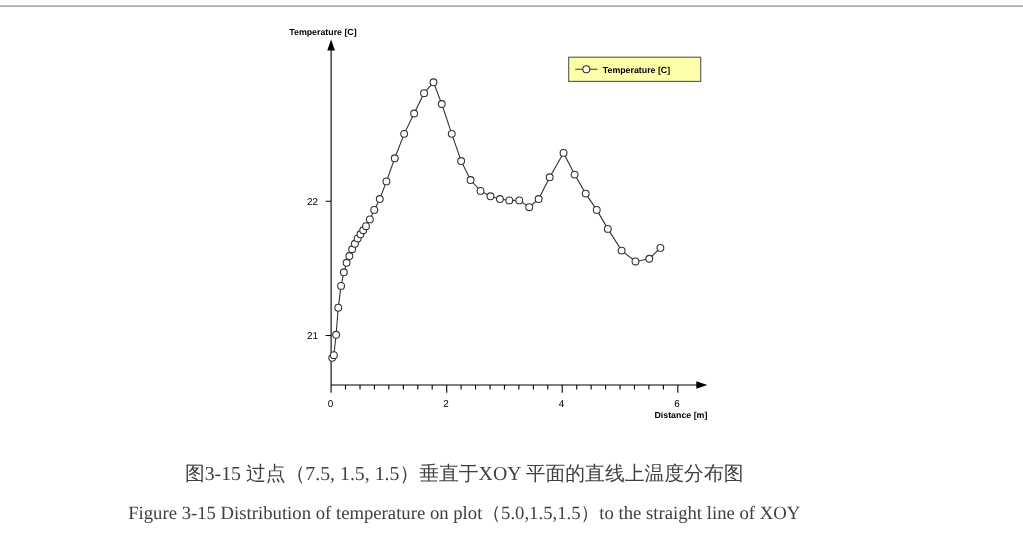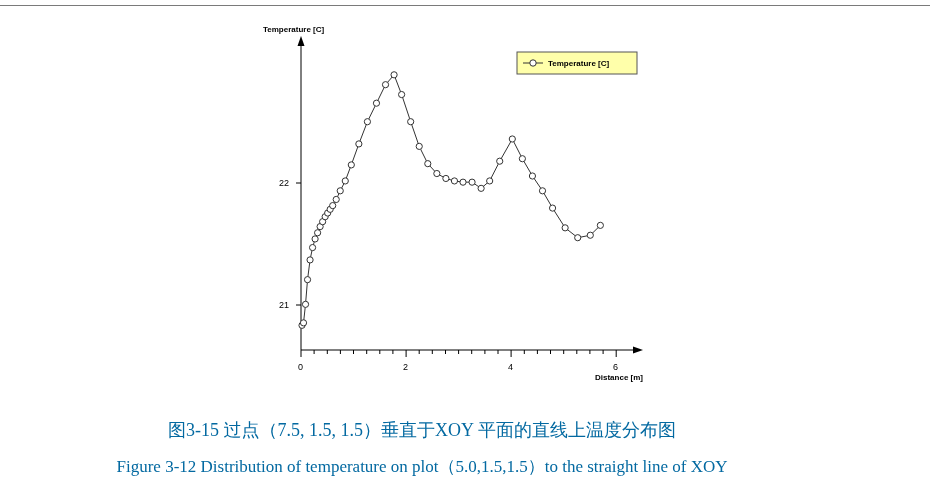--- a/index.html
+++ b/index.html
@@ -53,21 +53,21 @@
     font-family: "Liberation Sans", sans-serif;
     font-size: 8px;
     font-weight: bold;
     fill: #000000;
   }
   .caption {
     position: absolute;
     width: 844px;
     text-align: center;
     font-family: "Liberation Serif", serif;
-    color: #0369a1;
+    color: #404040;
   }
   #caption-cn {
     top: 418px;
     font-size: 18px;
   }
   #caption-en {
     top: 455px;
     font-size: 17px;
   }
 </style>
@@ -189,15 +189,15 @@
         <g>
           <line x1="268" y1="43" x2="288" y2="43" stroke="#333333" stroke-width="1"></line>
           <circle cx="278" cy="43" r="3.2" fill="#ffffff" stroke="#333333" stroke-width="1"></circle>
         </g>
         <text class="legend-label" x="293" y="46">Temperature [C]</text>
       </g>
     </svg>
   </div>
 
   <div class="caption" id="caption-cn">图3-15 过点（7.5, 1.5, 1.5）垂直于XOY 平面的直线上温度分布图</div>
-  <div class="caption" id="caption-en">Figure 3-12 Distribution of temperature on plot（5.0,1.5,1.5）to the straight line of XOY</div>
+  <div class="caption" id="caption-en">Figure 3-15 Distribution of temperature on plot（5.0,1.5,1.5）to the straight line of XOY</div>
 
 </div>
 
 </body></html>

